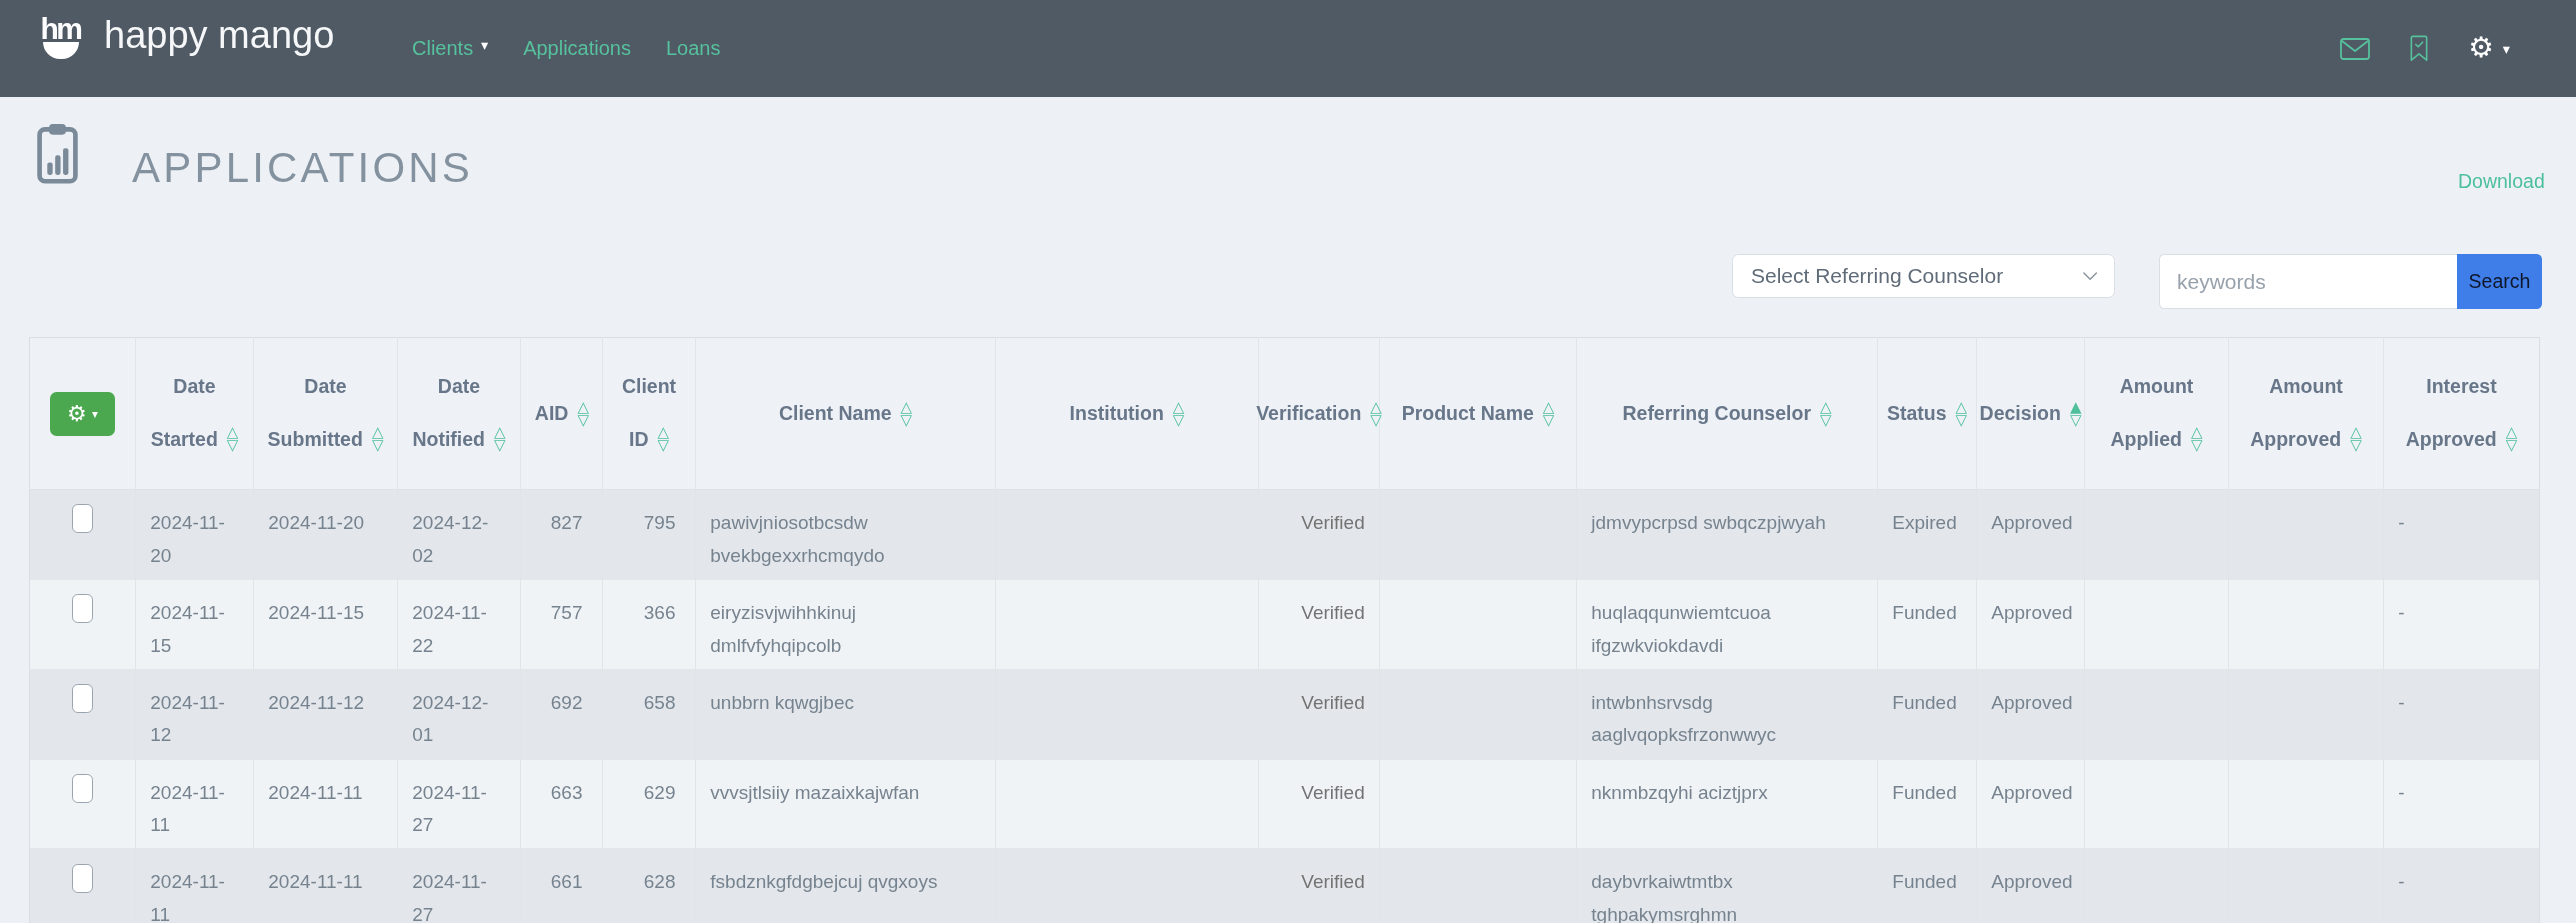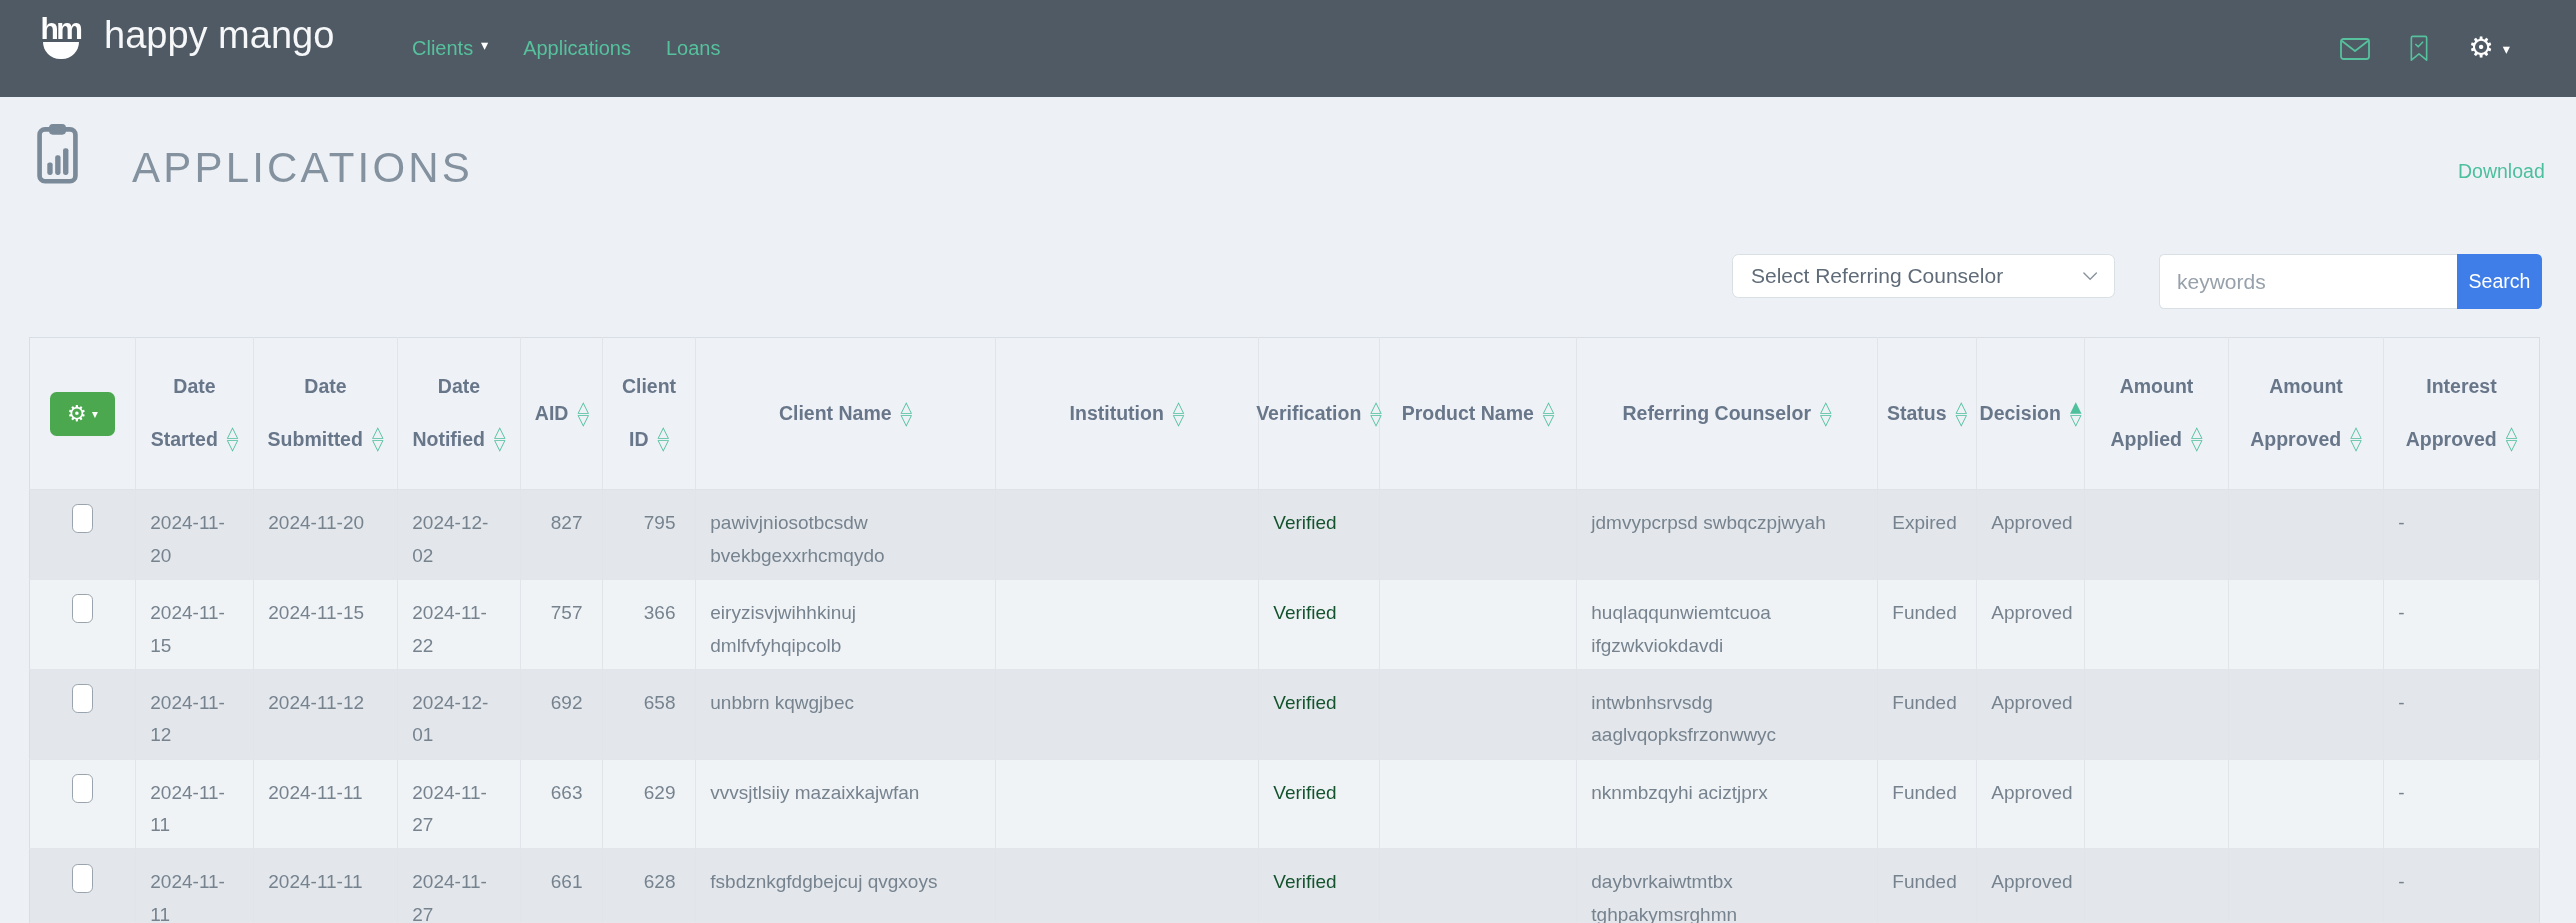--- a/index.html
+++ b/index.html
@@ -18,33 +18,33 @@
   .nav-caret{color:#fff;font-size:14.3px;margin-left:7.8px;font-family:"DejaVu Sans",sans-serif;}
   .nav-icons{position:absolute;right:66px;top:0;height:97px;display:flex;align-items:center;gap:38px;}
   .nav-ic{display:flex;align-items:center;cursor:pointer;}
   .gear-glyph{font-family:"DejaVu Sans",sans-serif;color:#fff;font-size:28.5px;line-height:1;}
   .gear-caret{color:#fff;font-size:14.3px;margin-left:9px;font-family:"DejaVu Sans",sans-serif;}
 
   
   .page-head-icon{position:absolute;left:36px;top:121px;color:#7b8a99;}
   .page-title{position:absolute;left:132px;top:144px;margin:0;font-size:42px;font-weight:normal;
     letter-spacing:3.2px;color:#8492a0;}
-  .download-link{position:absolute;left:2458px;top:160px;font-size:19.5px;color:#4bbf9e;cursor:pointer;text-decoration:none;}
+  .download-link{position:absolute;left:2458px;top:170px;font-size:19.5px;color:#4bbf9e;cursor:pointer;text-decoration:none;}
 
   
   .sel{position:absolute;left:1732px;top:254px;width:383px;height:44px;background:#fff;
     border:0.6px solid #d8dfe5;border-radius:6.5px;display:flex;align-items:center;cursor:pointer;box-sizing:border-box;}
   .sel-text{font-size:21px;color:#5f6b78;margin-left:18px;flex:1;}
   .sel-chev{margin-right:17px;}
   .kw-input{position:absolute;left:2159px;top:254px;width:298px;height:55px;box-sizing:border-box;
     border:0.6px solid #d8dfe5;border-right:none;border-radius:5.2px 0 0 5.2px;background:#fff;
     font-size:21px;color:#5f6b78;padding:12px 17px;outline:none;font-family:inherit;}
   .kw-input::placeholder{color:#97a1ab;}
   .search-btn{position:absolute;left:2457px;top:254px;width:85px;height:55px;background:#3f7de8;
-    color:#ffffff;font-size:19.5px;border:none;border-radius:0 5.2px 5.2px 0;cursor:pointer;font-family:inherit;}
+    color:#0f172a;font-size:19.5px;border:none;border-radius:0 5.2px 5.2px 0;cursor:pointer;font-family:inherit;}
 
   
   table{position:absolute;left:29px;top:337px;width:2510px;table-layout:fixed;border-collapse:collapse;
     border:0.6px solid #d9dee4;}
   th,td{border-right:0.6px solid #e1e5e9;box-sizing:border-box;}
   th:last-child,td:last-child{border-right:none;}
   thead th{border-bottom:0.6px solid #dfe3e8;font-size:19.5px;font-weight:bold;color:#68768a;
     text-align:left;padding:0 13px;vertical-align:middle;cursor:pointer;background:#eef1f5;}
   .hwrap{display:flex;flex-direction:column;justify-content:center;gap:28.5px;height:151px;}
   .hline{display:flex;align-items:center;white-space:nowrap;justify-content:center;}
@@ -59,21 +59,21 @@
   .btn-caret{color:#fff;font-size:11.7px;margin-left:5.2px;font-family:"DejaVu Sans",sans-serif;}
   tbody td{height:84px;vertical-align:top;padding:17px 14.3px 6.5px;font-size:19px;color:#76838f;
     line-height:1.72;border-top:0.6px solid #e2e6ea;}
   tbody tr:nth-child(odd) td{background:#e3e7eb;}
   tbody tr:nth-child(even) td{background:#f0f3f6;}
   tbody tr:last-child td{height:58px;}
   .td-check{text-align:center;padding:14.3px 0 0;}
   .checkbox{display:inline-block;width:19.5px;height:27px;background:#fff;border:1.9px solid #9aa4ae;
     border-radius:5.8px;cursor:pointer;}
   .c-aid,.c-client_id{text-align:right;padding-right:19.5px;}
-  .c-verification{color:#14532d;}
+  .c-verification{color:#737373;text-align:right;}
   svg{display:block;}
 </style>
 </head>
 <body>
 
 <div id="app">
 
   <div class="topnav">
     <div class="logo">
       <div class="logo-mark">

